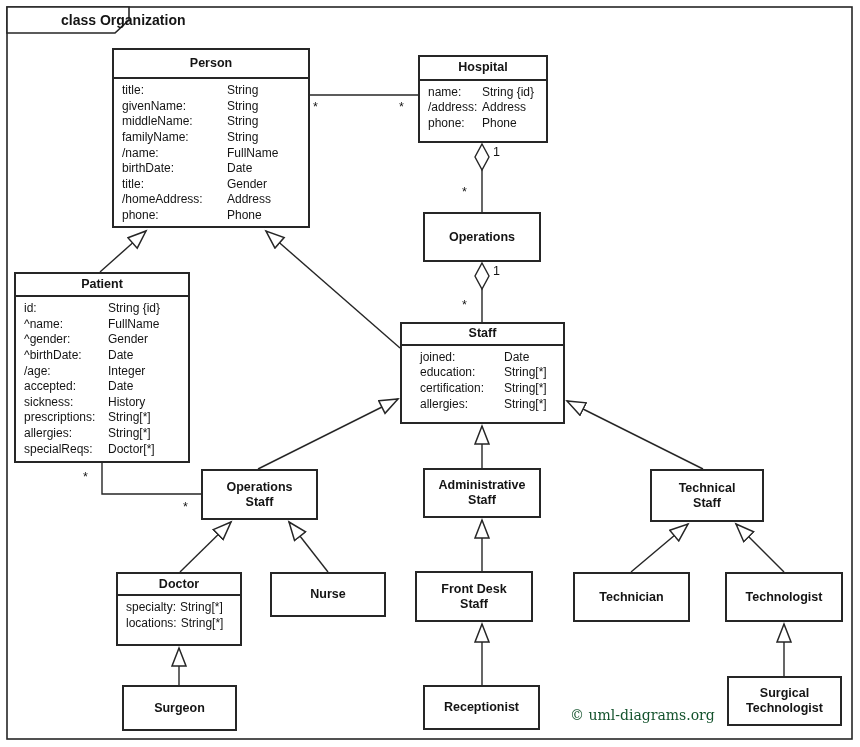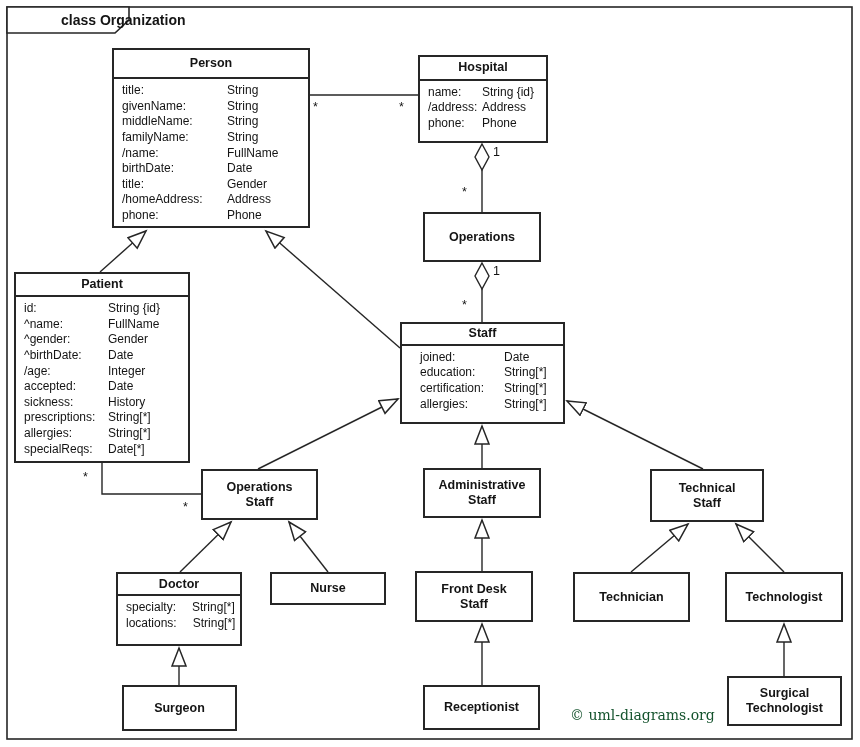--- a/index.html
+++ b/index.html
@@ -13,21 +13,21 @@
             justify-content:center;font-weight:bold;font-size:12.5px;line-height:15px;text-align:center;}
   .uml-class.solo .uml-head{border-bottom:none;flex:1;}
   .uml-class.abstract .uml-head{align-items:center;}
   .uml-attrs{padding:4px 8px 16px 8px;font-size:12px;line-height:15.6px;overflow:hidden;}
   .row{display:flex;white-space:nowrap;}
   .an{flex:0 0 auto;}
   .cols-person .an{width:105px;}
   .cols-hospital .an{width:54px;}
   .cols-patient .an{width:84px;}
   .cols-staff .an{width:84px;margin-left:10px;}
-  .cols-doctor .an{width:auto;margin-right:16px;}
+  .cols-doctor .an{width:auto;margin-right:4px;}
 
   .mult{position:absolute;font-size:12.5px;line-height:12px;}
   #frame-title{position:absolute;left:14px;top:12px;font-size:14px;font-weight:bold;margin-left:47px;}
   #copyright{position:absolute;left:570px;top:707px;font-family:"DejaVu Serif",serif;
              font-size:14px;color:#14532d;}
 </style>
 </head>
 <body>
 
 <div id="canvas">
@@ -169,21 +169,21 @@
       <div class="row">
           <span class="an">prescriptions:</span>
           <span class="at">String[*]</span>
         </div>
       <div class="row">
           <span class="an">allergies:</span>
           <span class="at">String[*]</span>
         </div>
       <div class="row">
           <span class="an">specialReqs:</span>
-          <span class="at">Date[*]</span>
+          <span class="at">Doctor[*]</span>
         </div>
     </div>
   </div>
 
   <div class="uml-class solo" style="left:423px;top:212px;width:118px;height:50px">
     <div class="uml-head">
       <span>Operations</span>
     </div>
   </div>
 
@@ -241,21 +241,21 @@
           <span class="an">specialty:</span>
           <span class="at">String[*]</span>
         </div>
       <div class="row">
           <span class="an">locations:</span>
           <span class="at">String[*]</span>
         </div>
     </div>
   </div>
 
-  <div class="uml-class solo" style="left:270px;top:572px;width:116px;height:33px">
+  <div class="uml-class solo" style="left:270px;top:572px;width:116px;height:45px">
     <div class="uml-head">
       <span>Nurse</span>
     </div>
   </div>
 
   <div class="uml-class solo" style="left:415px;top:571px;width:118px;height:51px">
     <div class="uml-head">
       <span>Front Desk</span>
       <span>Staff</span>
     </div>

